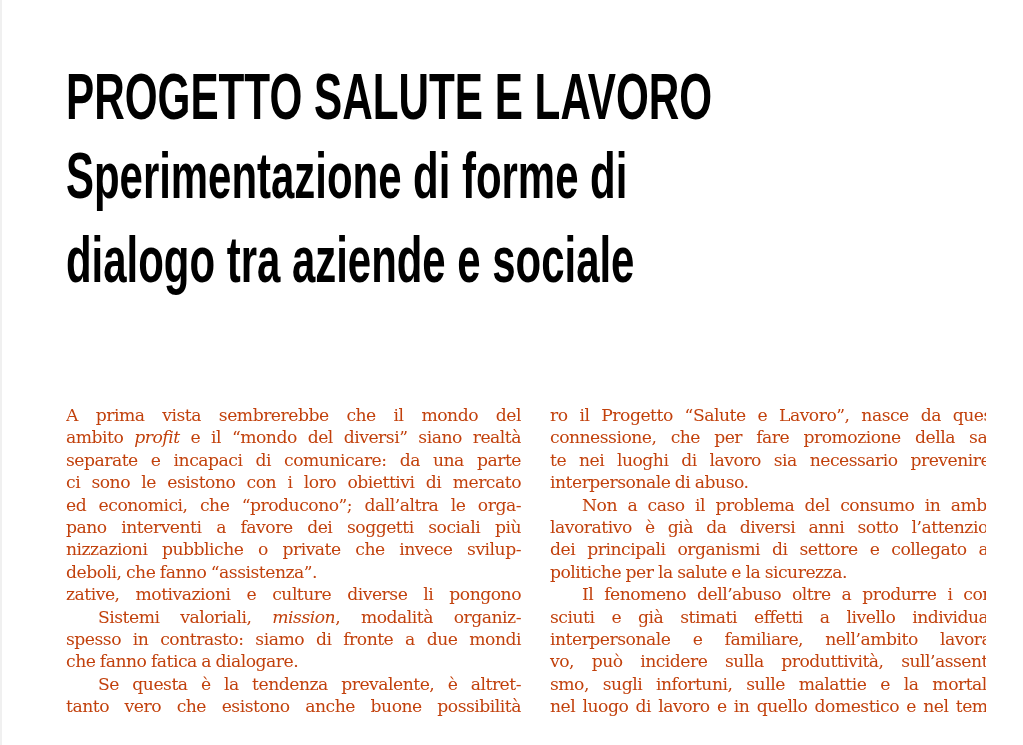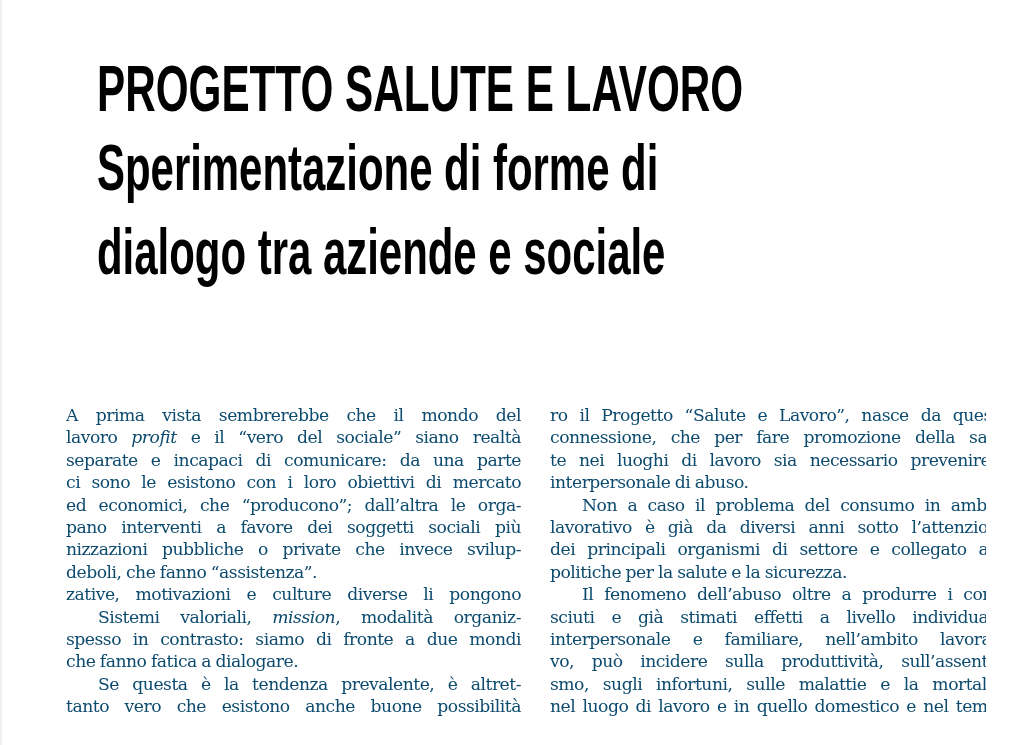--- a/index.html
+++ b/index.html
@@ -15,23 +15,22 @@
       width: 1023px;
       height: 745px;
       background: #ffffff;
       border-left: 2px solid #f0f0f0;
       box-sizing: border-box;
       overflow: hidden;
     }
     .title-block {
       position: absolute;
       left: 64px;
-      top: 52px;
+      top: 60px;
       width: 900px;
-      margin-left: 31px;
     }
     .title {
       font-family: "Liberation Sans", sans-serif;
       font-weight: bold;
       color: #000;
       margin: 0;
       white-space: nowrap;
       transform-origin: left top;
     }
     .title-main {
@@ -57,21 +56,21 @@
       width: 920px;
       height: 341px;
       overflow: hidden;
     }
     .col {
       position: absolute;
       top: 0;
       font-family: "DejaVu Serif", serif;
       font-size: 17.2px;
       line-height: 22.4px;
-      color: #0c4a6e;
+      color: #c2410c;
       text-align: justify;
       letter-spacing: -0.5px;
       word-spacing: -0.5px;
     }
     .col-left { left: 0; width: 455px; }
     .col-right { left: 484px; width: 458px; }
     .line {
       display: block;
       white-space: nowrap;
       text-align-last: justify;
@@ -89,21 +88,21 @@
   <div class="title-block">
     <h1 class="title title-main">PROGETTO SALUTE E LAVORO</h1>
     <h2 class="title title-sub">Sperimentazione di forme di</h2>
     <h2 class="title title-sub2">dialogo tra aziende e sociale</h2>
   </div>
 
   <div class="columns">
 
     <div class="col col-left">
       <span class="line">A prima vista sembrerebbe che il mondo del</span>
-      <span class="line"><span>lavoro </span><span class="i">profit</span><span> e il “vero del sociale” siano realtà</span></span>
+      <span class="line"><span>ambito </span><span class="i">profit</span><span> e il “mondo del diversi” siano realtà</span></span>
       <span class="line">separate e incapaci di comunicare: da una parte</span>
       <span class="line">ci sono le esistono con i loro obiettivi di mercato</span>
       <span class="line">ed economici, che “producono”; dall’altra le orga-</span>
       <span class="line">pano interventi a favore dei soggetti sociali più</span>
       <span class="line">nizzazioni pubbliche o private che invece svilup-</span>
       <span class="line last">deboli, che fanno “assistenza”.</span>
       <span class="line">zative, motivazioni e culture diverse li pongono</span>
       <span class="line indent"><span>Sistemi valoriali, </span><span class="i">mission</span><span>, modalità organiz-</span></span>
       <span class="line">spesso in contrasto: siamo di fronte a due mondi</span>
       <span class="line last">che fanno fatica a dialogare.</span>

